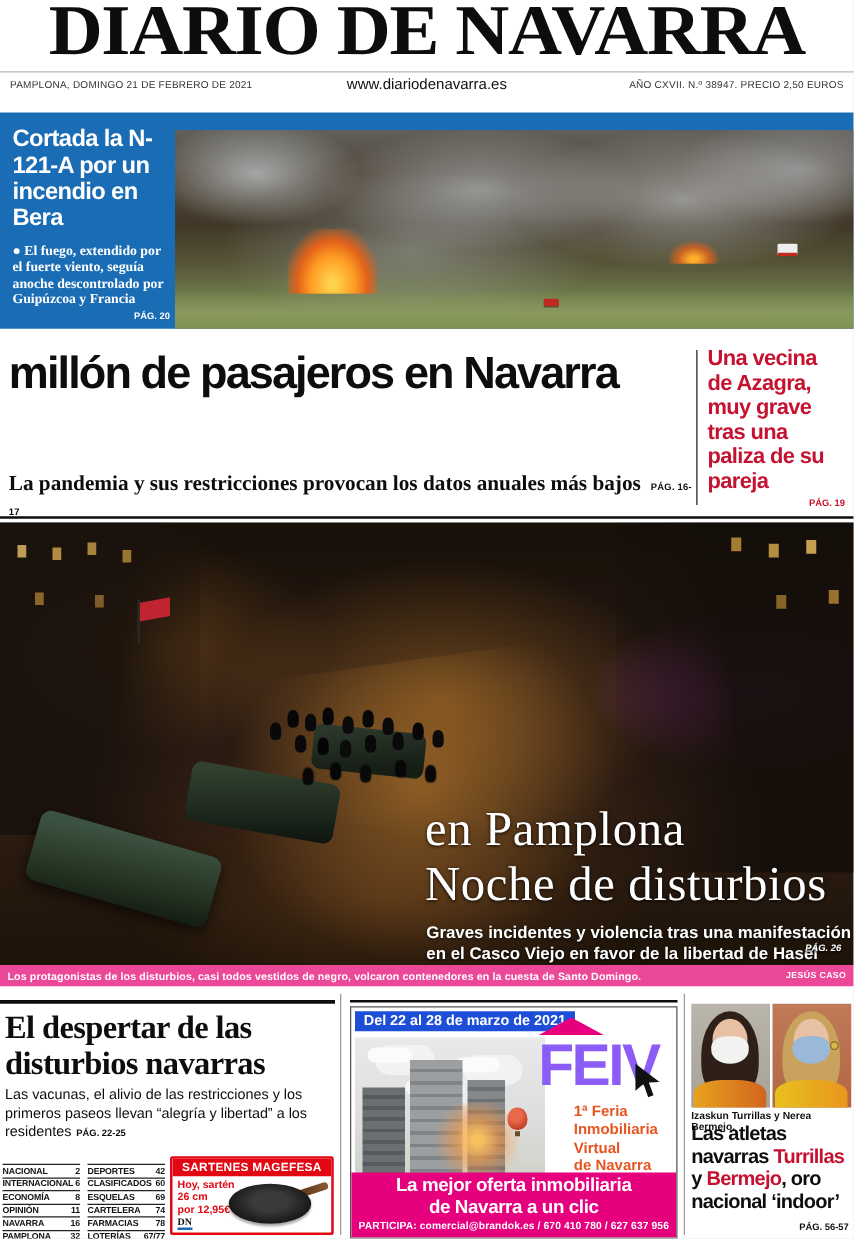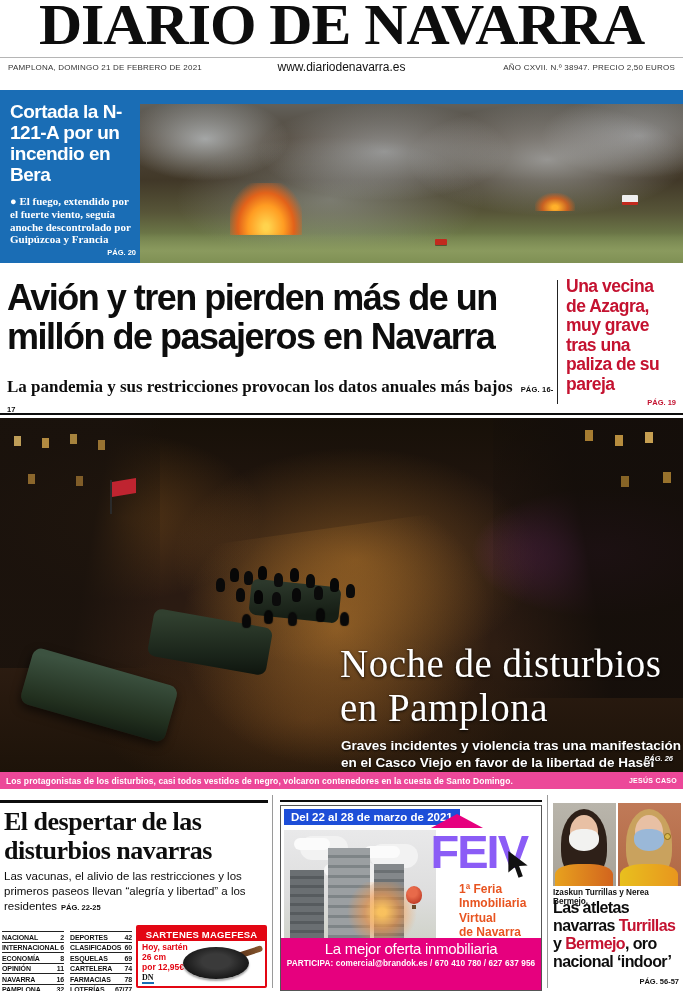--- a/index.html
+++ b/index.html
@@ -143,21 +143,21 @@
   .balloon { position:absolute; left:122px; top:56px; width:16px; height:18px; border-radius:50% 50% 46% 46%;
     background:radial-gradient(circle at 40% 35%, #e86a4a 30%, #c2402a 75%); }
   .balloon::after { content:""; position:absolute; left:6px; bottom:-5px; width:4px; height:4px; background:#6a4a2a; }
   .feiv-roof { position:absolute; right:58px; top:8px; width:0; height:0;
     border-left:26px solid transparent; border-right:26px solid transparent; border-bottom:14px solid #e6007e; }
   .feiv-logo { position:absolute; right:14px; top:18px; font-weight:bold; font-size:47px; letter-spacing:-2px; color:#8b5cf6; }
   .cursor-icon { position:absolute; right:10px; top:44px; width:26px; height:30px; }
   .feiv-tagline { position:absolute; left:178px; top:76px; color:#e85420; font-weight:bold; font-size:12px; line-height:1.2; }
   .feiv-tagline span { display:block; }
   .feiv-banner { position:absolute; left:0; right:0; bottom:0; height:52px; background:#e6007e; color:#fff; text-align:center; }
-  .feiv-banner .b1 { font-weight:normal; font-size:15px; letter-spacing:-.3px; margin-top:2px; }
+  .feiv-banner .b1 { font-weight:bold; font-size:15px; letter-spacing:-.3px; margin-top:2px; }
   .feiv-banner .b2 { font-weight:bold; font-size:15px; letter-spacing:-.3px; }
   .feiv-banner .contact { font-weight:bold; font-size:8.2px; margin-top:2px; letter-spacing:.1px; }
 
   
   .ath-photos { position:absolute; left:553px; top:803px; width:128px; height:83px; display:flex; gap:2px; }
   .ath-photo { flex:1; position:relative; overflow:hidden; }
   .ath-photo.left { background:linear-gradient(180deg,#b9b5ab 0%, #a7a298 100%); }
   .ath-photo.right { background:linear-gradient(180deg,#c07a58 0%, #b06844 100%); }
   .hair { position:absolute; left:8px; top:6px; width:46px; height:70px; border-radius:50% 50% 40% 40%; }
   .hair.dark { background:#2e2018; }
@@ -195,21 +195,20 @@
       <div class="fire-truck"></div>
     </div>
     <div class="fire-box">
       <h2>Cortada la N-121-A por un incendio en Bera</h2>
       <div class="fire-summary">● El fuego, extendido por el fuerte viento, seguía anoche descontrolado por Guipúzcoa y Francia</div>
       <div class="fire-page">PÁG. 20</div>
     </div>
   </div>
 
   <div class="lead-headline">
-    <span>Avión y tren pierden más de un</span>
     <span>millón de pasajeros en Navarra</span>
   </div>
   <div class="lead-subhead">
     <span>La pandemia y sus restricciones provocan los datos anuales más bajos</span><span class="lead-page">PÁG. 16-17</span>
   </div>
   <div class="lead-divider"></div>
   <div class="side-story">
     <h2>Una vecina de Azagra, muy grave tras una paliza de su pareja</h2>
     <div class="side-page">PÁG. 19</div>
   </div>
@@ -221,22 +220,22 @@
     <div class="bldg-right"></div>
     <div class="bldg-right-windows"></div>
     <div class="street-glow"></div>
     <div class="dumpster3"></div>
     <div class="dumpster2"></div>
     <div class="dumpster1"></div>
     <div class="crowd"></div>
     <div class="riot-flagpole"></div>
     <div class="riot-flag"></div>
     <div class="riot-headline">
+      <span>en Pamplona</span>
       <span>Noche de disturbios</span>
-      <span>en Pamplona</span>
     </div>
     <div class="riot-subhead">
       <span>Graves incidentes y violencia tras una manifestación</span>
       <span>en el Casco Viejo en favor de la libertad de Hasél</span>
     </div>
     <div class="riot-page">PÁG. 26</div>
   </div>
   <div class="photo-caption">
     <span class="cap">Los protagonistas de los disturbios, casi todos vestidos de negro, volcaron contenedores en la cuesta de Santo Domingo.</span>
     <span class="credit">JESÚS CASO</span>
@@ -337,20 +336,21 @@
       <path d="M3 1 L3 21 L9 16 L12.5 26 L16.5 24.5 L13 15 L21 14.5 Z" fill="#111"></path>
     </svg>
     <div class="feiv-tagline">
       <span>1ª Feria</span>
       <span>Inmobiliaria</span>
       <span>Virtual</span>
       <span>de Navarra</span>
     </div>
     <div class="feiv-banner">
       <div class="b1">La mejor oferta inmobiliaria</div>
+      <div class="b2">de Navarra a un clic</div>
       <div class="contact">PARTICIPA: comercial@brandok.es / 670 410 780 / 627 637 956</div>
     </div>
   </div>
 
   <div class="ath-photos">
     <div class="ath-photo left">
       <div class="hair dark"></div>
       <div class="face"></div>
       <div class="mask white"></div>
       <div class="jacket orange"></div>

